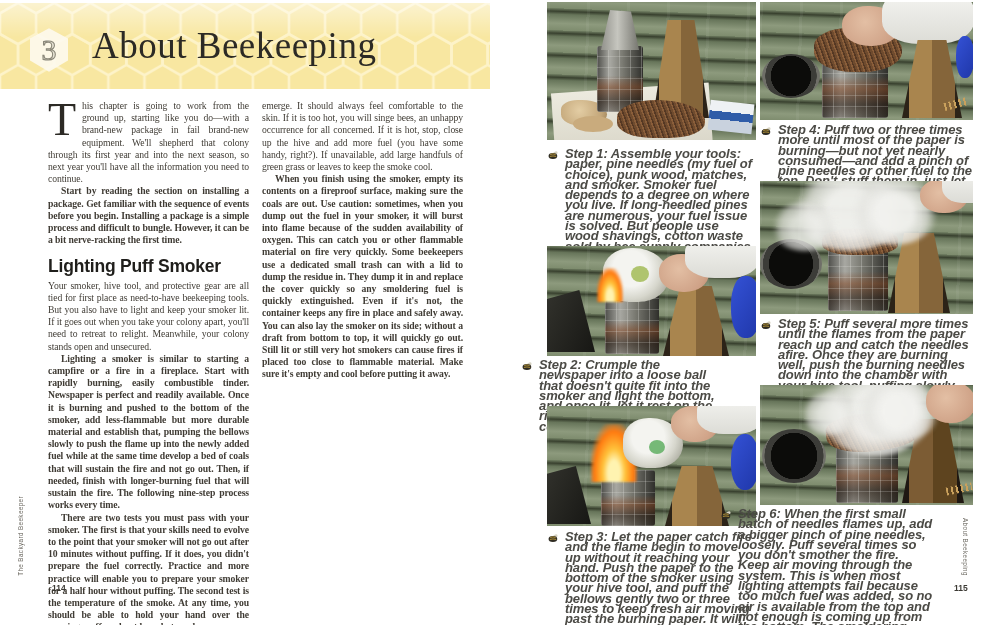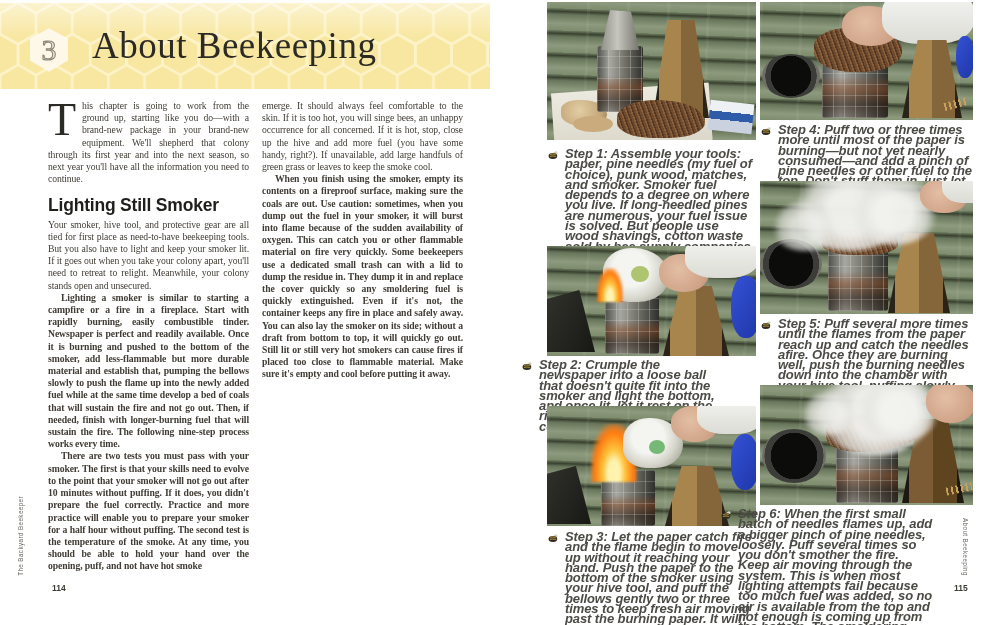--- a/index.html
+++ b/index.html
@@ -95,22 +95,23 @@
     <rect width="490" height="86" fill="url(#hex)"></rect>
     <rect width="490" height="86" fill="url(#fade)"></rect>
   </svg>
   <svg class="chapter-hex" viewBox="0 0 40 46">
     <polygon points="20,0 40,11 40,34 20,46 0,34 0,11" fill="#fdfaee" opacity="0.9"></polygon>
   </svg>
   <div class="chapter-num">3</div>
   <div class="chapter-title">About Beekeeping</div>
 
   <div class="col col-1">
-    <p><span class="dropcap">T</span><span>his chapter is going to work from the ground up, starting like you do—with a brand-new package in your brand-new equipment. We'll shepherd that colony through its first year and into the next season, so next year you'll have all the information you need to continue.</span></p>
-    <div class="sec-head">Lighting Still Smoker</div>
+    <p><span class="dropcap">T</span><span>his chapter is going to work from the ground up, starting like you do—with a brand-new package in fail brand-new equipment. We'll shepherd that colony through its first year and into the next season, so next year you'll have all the information you need to continue.</span></p>
+    <p class="ind">Start by reading the section on installing a package. Get familiar with the sequence of events before you begin. Installing a package is a simple process and difficult to bungle. However, it can be a bit nerve-racking the first time.</p>
+    <div class="sec-head">Lighting Puff Smoker</div>
     <p>Your smoker, hive tool, and protective gear are all tied for first place as need-to-have beekeeping tools. But you also have to light and keep your smoker lit. If it goes out when you take your colony apart, you'll need to retreat to relight. Meanwhile, your colony stands open and unsecured.</p>
     <p class="ind">Lighting a smoker is similar to starting a campfire or a fire in a fireplace. Start with rapidly burning, easily combustible tinder. Newspaper is perfect and readily available. Once it is burning and pushed to the bottom of the smoker, add less-flammable but more durable material and establish that, pumping the bellows slowly to push the flame up into the newly added fuel while at the same time develop a bed of coals that will sustain the fire and not go out. Then, if needed, finish with longer-burning fuel that will sustain the fire. The following nine-step process works every time.</p>
     <p class="ind">There are two tests you must pass with your smoker. The first is that your skills need to evolve to the point that your smoker will not go out after 10 minutes without puffing. If it does, you didn't prepare the fuel correctly. Practice and more practice will enable you to prepare your smoker for a half hour without puffing. The second test is the temperature of the smoke. At any time, you should be able to hold your hand over the opening, puff, and not have hot smoke</p>
   </div>
   <div class="col col-2">
     <p>emerge. It should always feel comfortable to the skin. If it is too hot, you will singe bees, an unhappy occurrence for all concerned. If it is hot, stop, close up the hive and add more fuel (you have some handy, right?). If unavailable, add large handfuls of green grass or leaves to keep the smoke cool.</p>
     <p class="ind">When you finish using the smoker, empty its contents on a fireproof surface, making sure the coals are out. Use caution: sometimes, when you dump out the fuel in your smoker, it will burst into flame because of the sudden availability of oxygen. This can catch you or other flammable material on fire very quickly. Some beekeepers use a dedicated small trash can with a lid to dump the residue in. They dump it in and replace the cover quickly so any smoldering fuel is quickly extinguished. Even if it's not, the container keeps any fire in place and safely away. You can also lay the smoker on its side; without a draft from bottom to top, it will quickly go out. Still lit or still very hot smokers can cause fires if placed too close to flammable material. Make sure it's empty and cool before putting it away.</p>
   </div>
 
   <div class="photo" style="left:547px;top:2px;width:209px;height:138px;">

